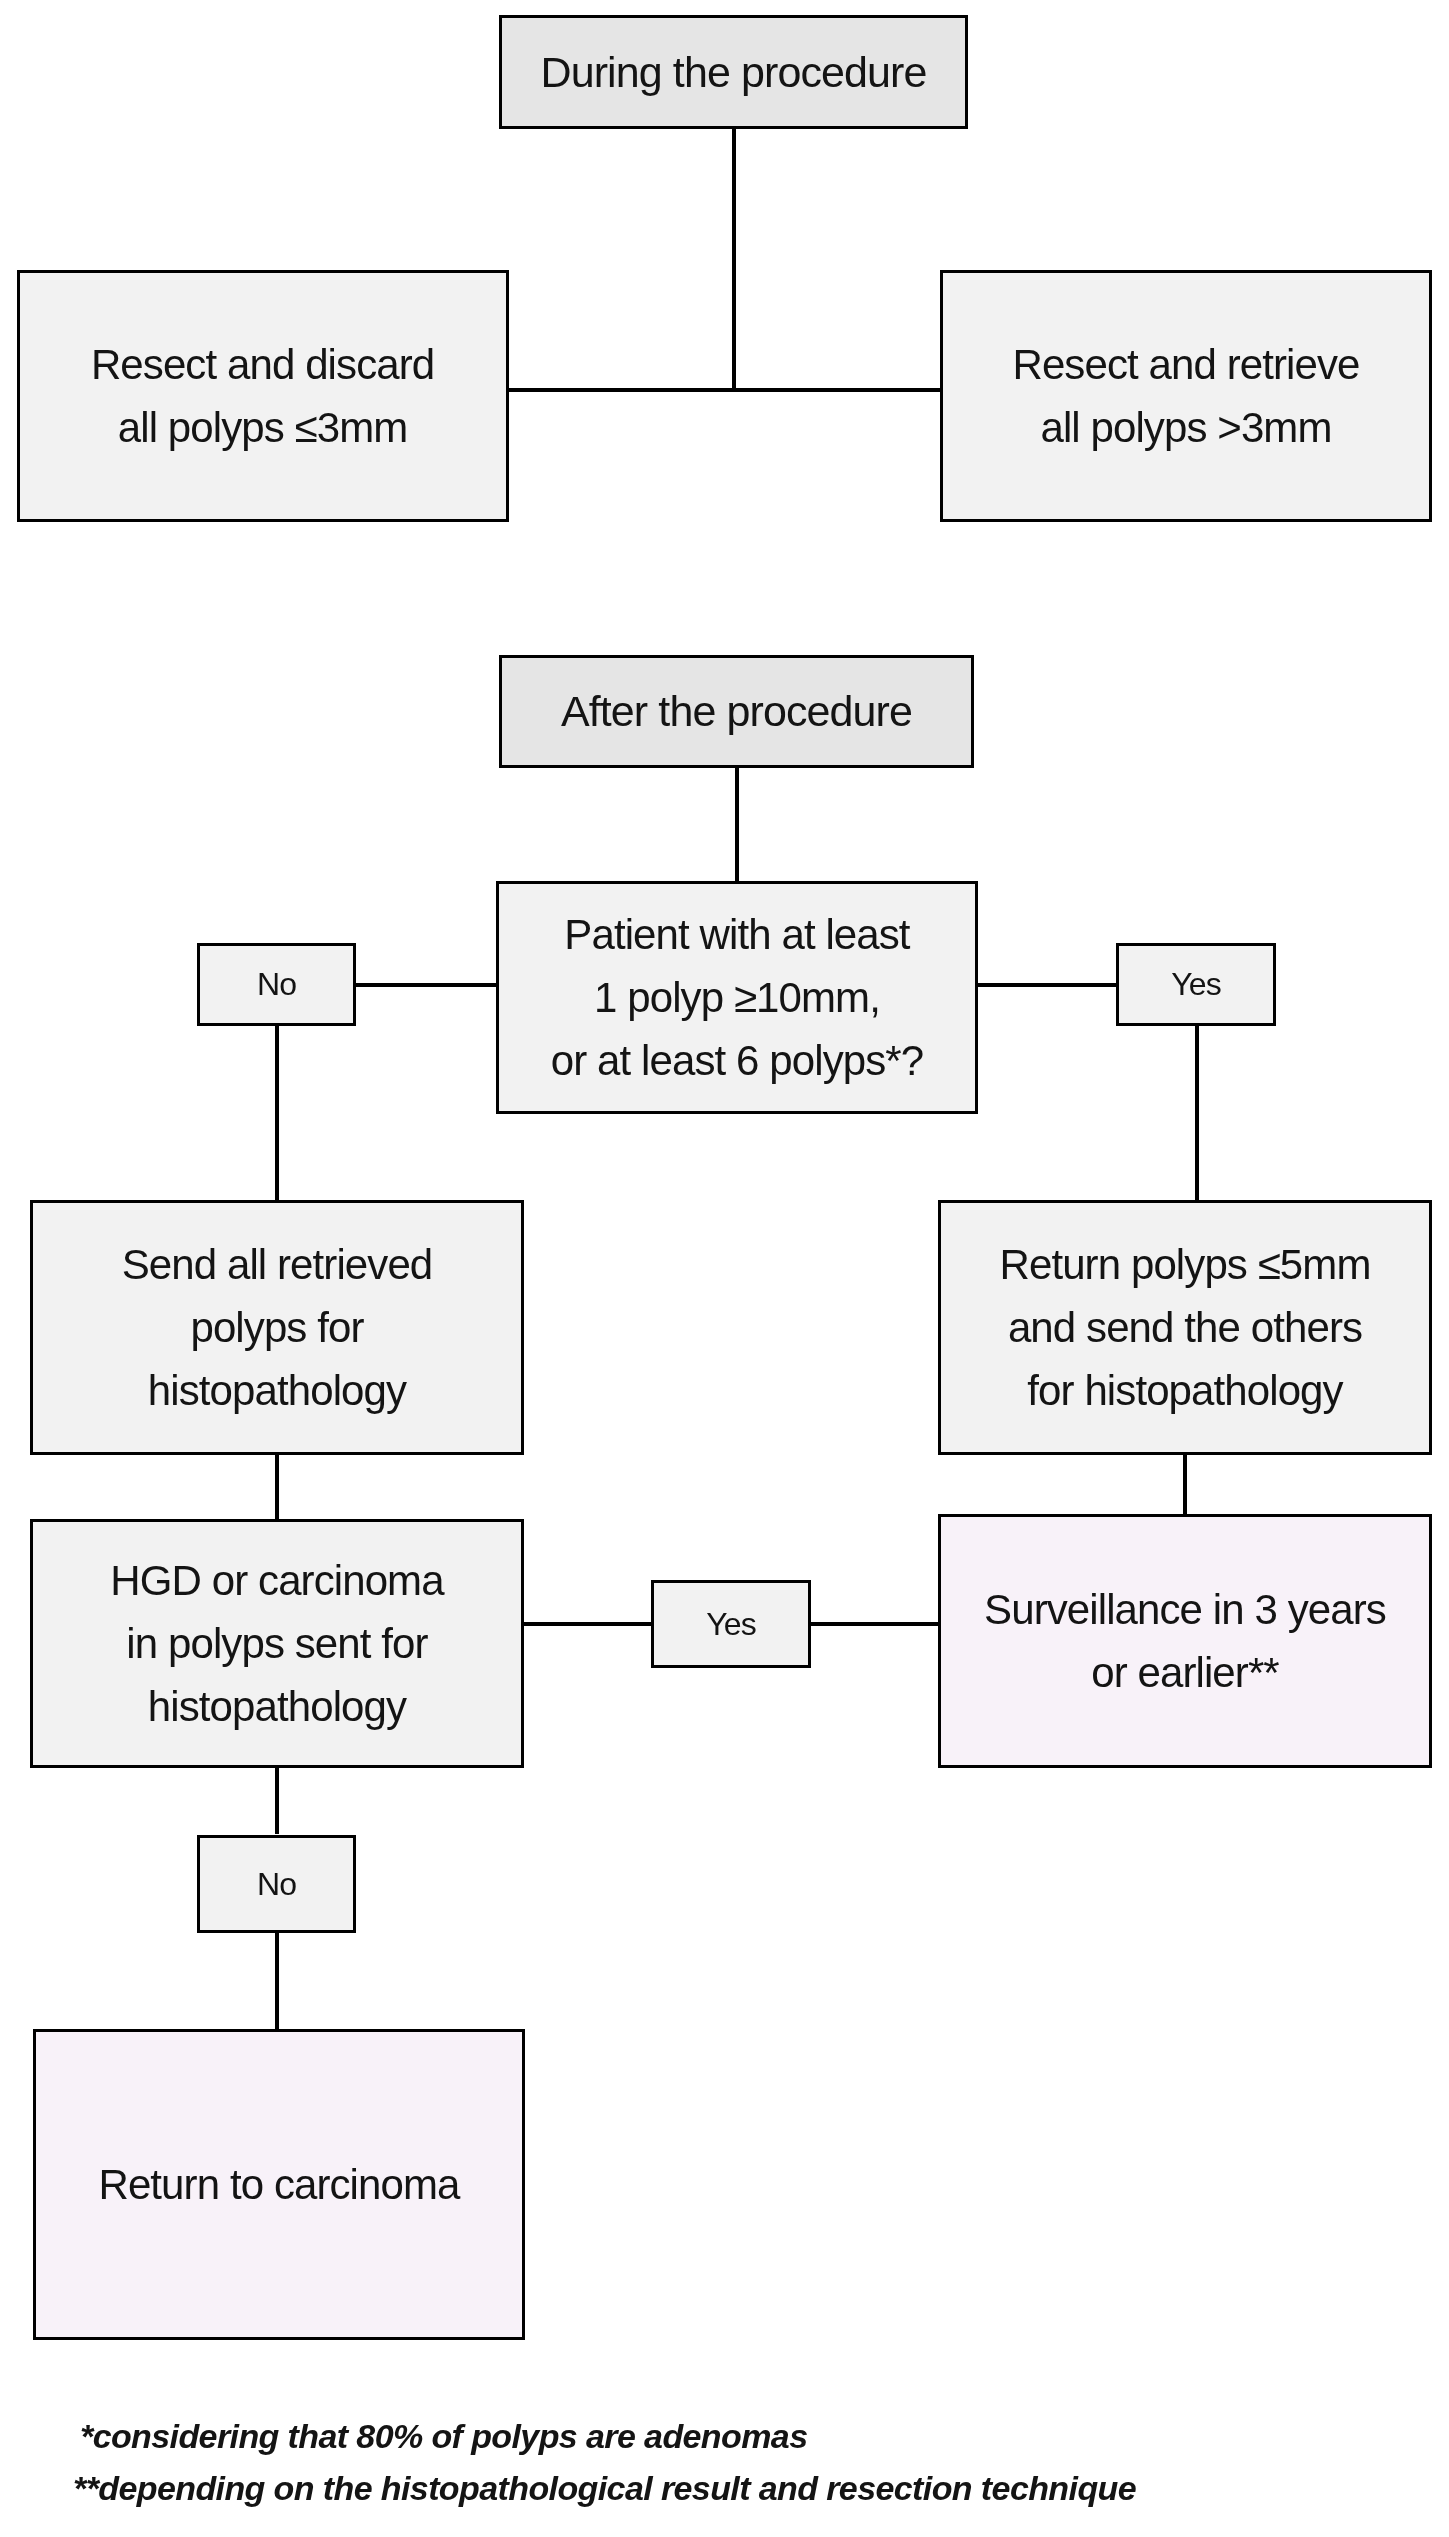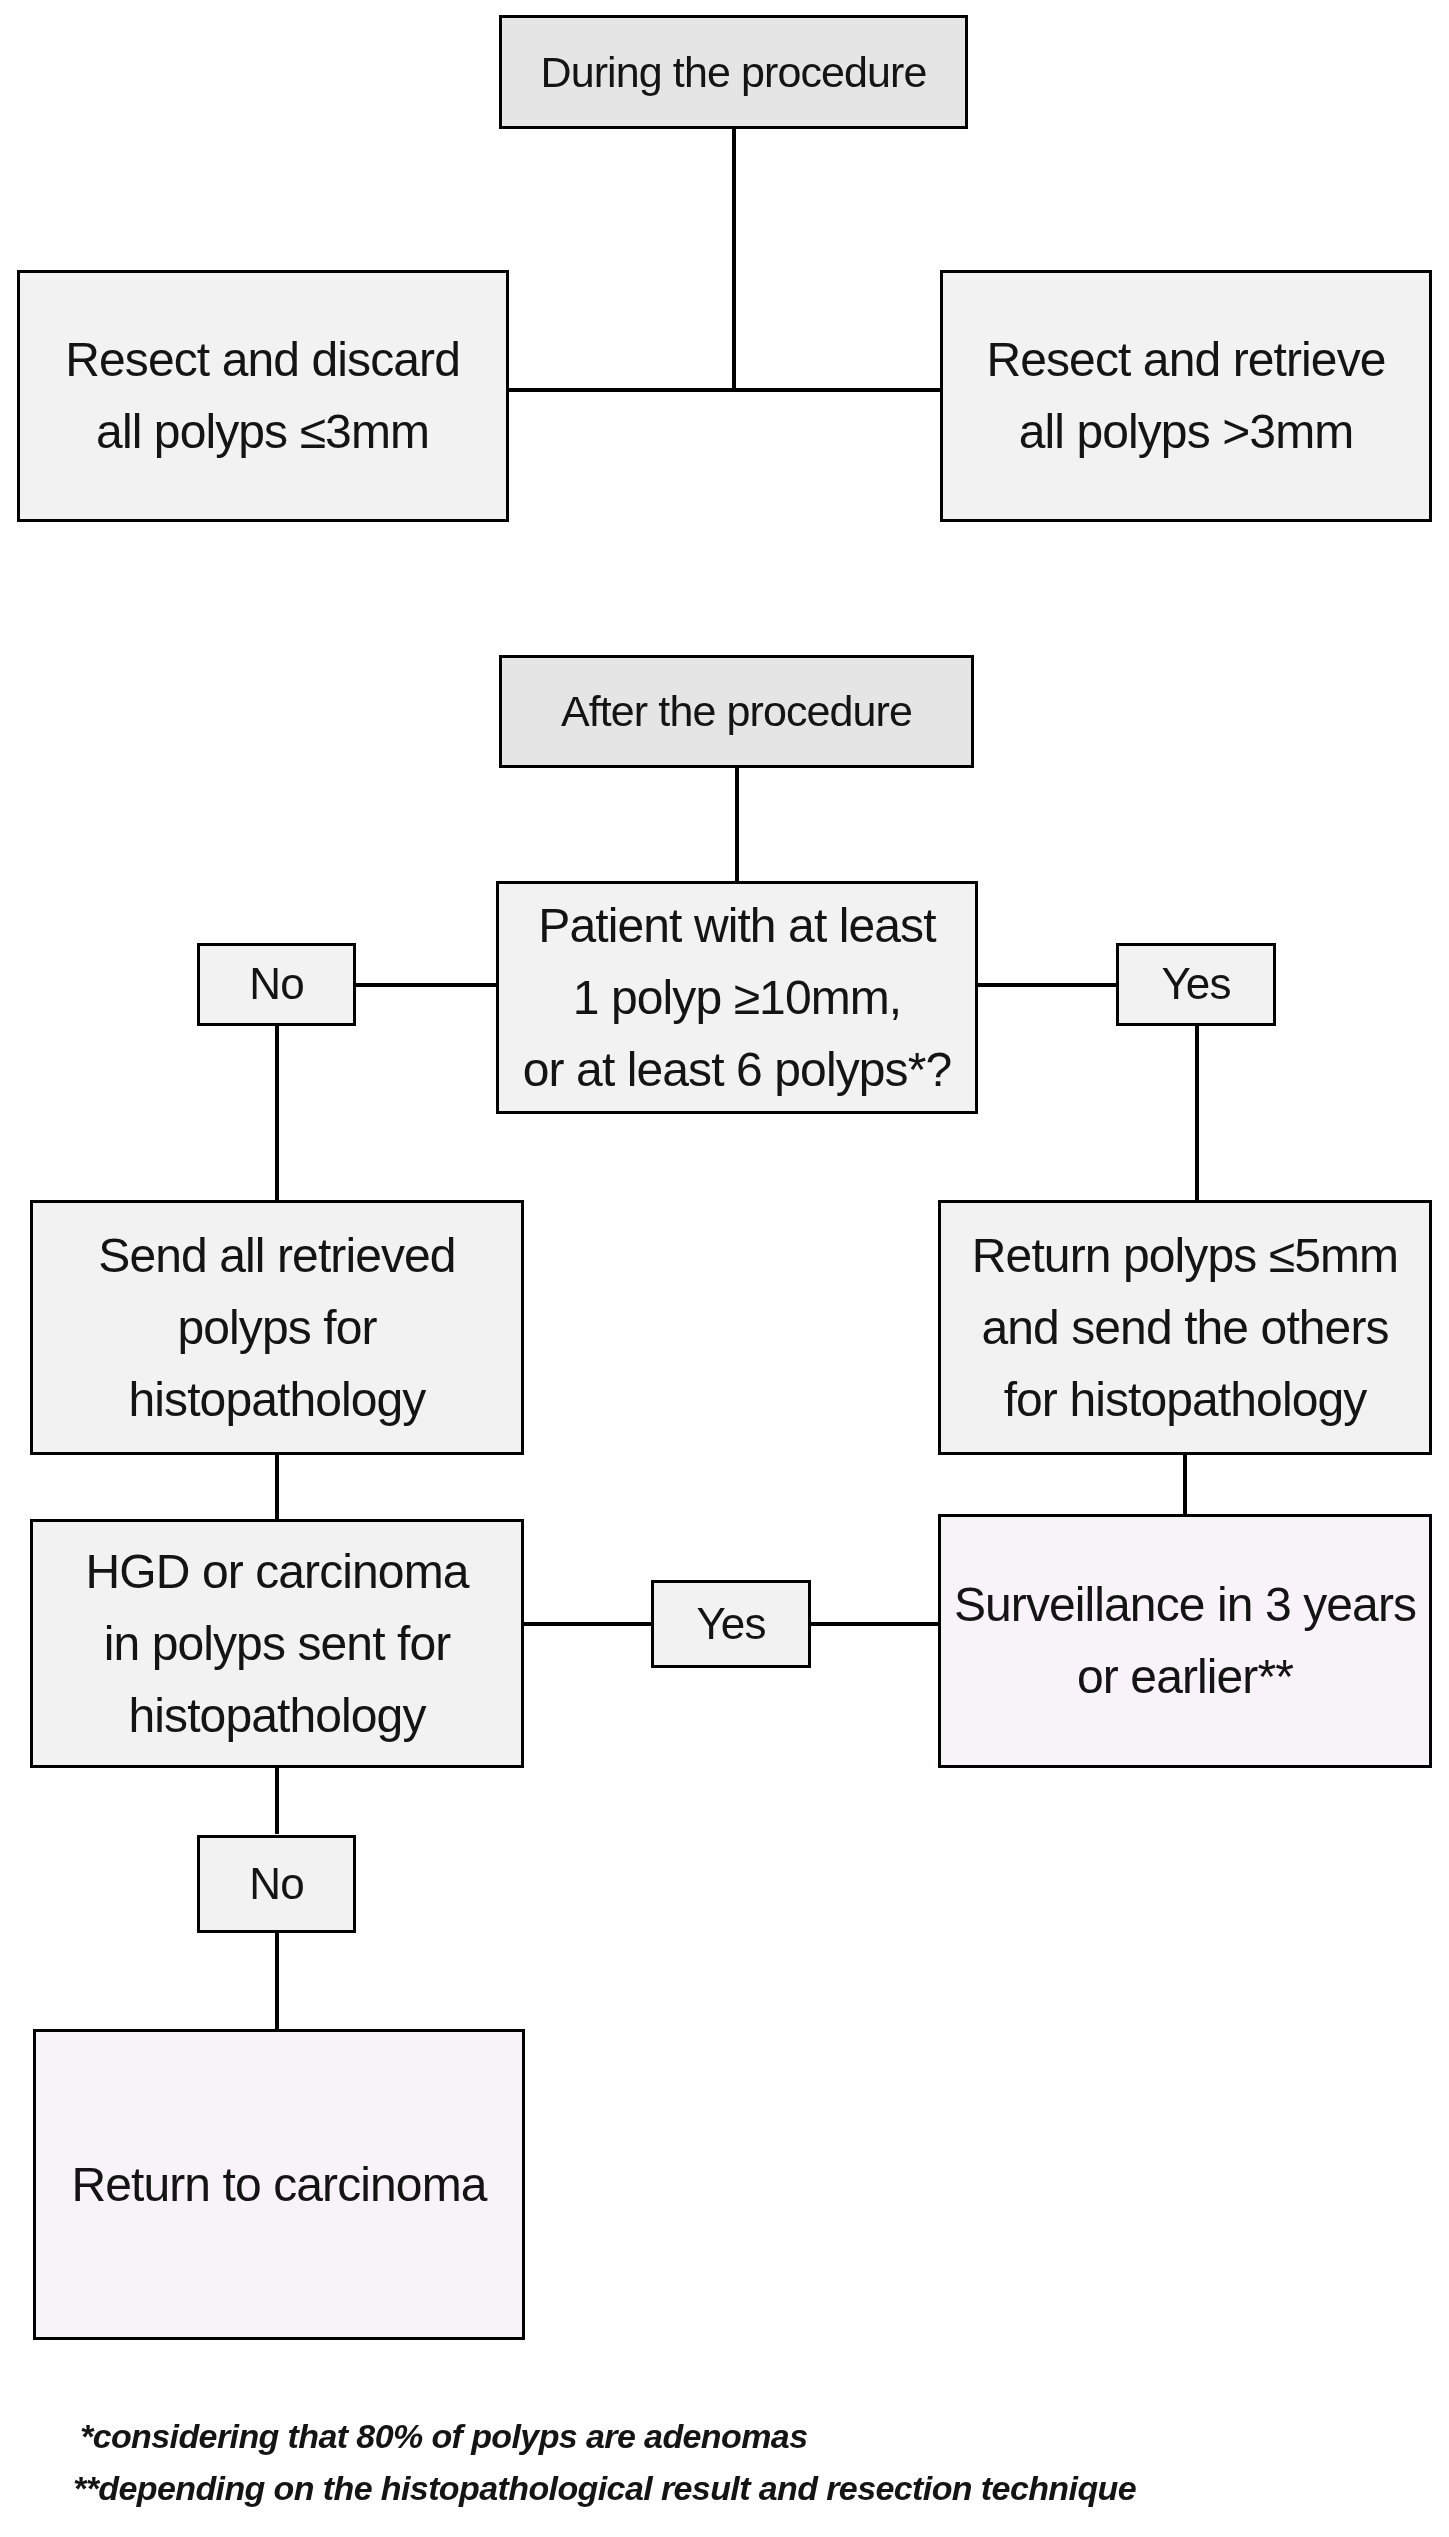--- a/index.html
+++ b/index.html
@@ -3,26 +3,26 @@
 <meta charset="utf-8">
 <style>
   html,body{margin:0;padding:0;background:#ffffff;}
   .canvas{
     position:relative;width:1449px;height:2538px;background:#ffffff;
     font-family:"Liberation Sans",sans-serif;color:#141414;overflow:hidden;
   }
   .node{
     position:absolute;box-sizing:border-box;border:3.6px solid #000000;
     display:flex;align-items:center;justify-content:center;text-align:center;
-    white-space:pre-line;font-size:48px;line-height:1.5;letter-spacing:-0.9px;
+    white-space:pre-line;font-size:42px;line-height:1.5;letter-spacing:-0.9px;
   }
   .phase{background:#e5e5e5;font-size:43px;}
   .step{background:#f2f2f2;}
   .outcome{background:#f8f2f9;}
-  .small{font-size:44px;line-height:1.2;}
+  .small{font-size:32px;line-height:1.2;}
   .line{position:absolute;background:#000000;}
   .footnote{
     position:absolute;font-style:italic;font-weight:600;font-size:34px;
     letter-spacing:-0.6px;color:#141414;white-space:nowrap;
   }
 </style>
 </head>
 <body>
 
 <div class="canvas">

